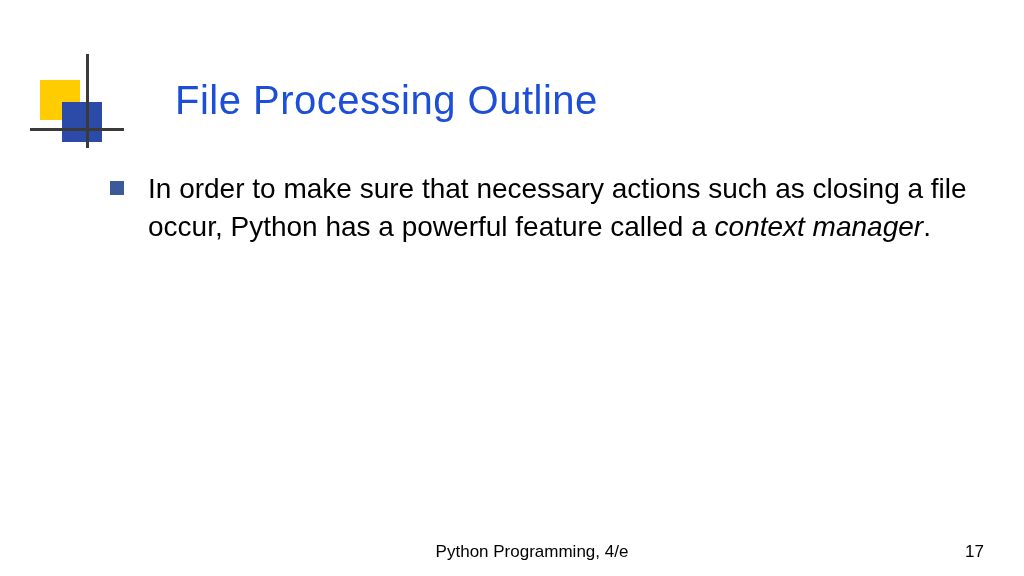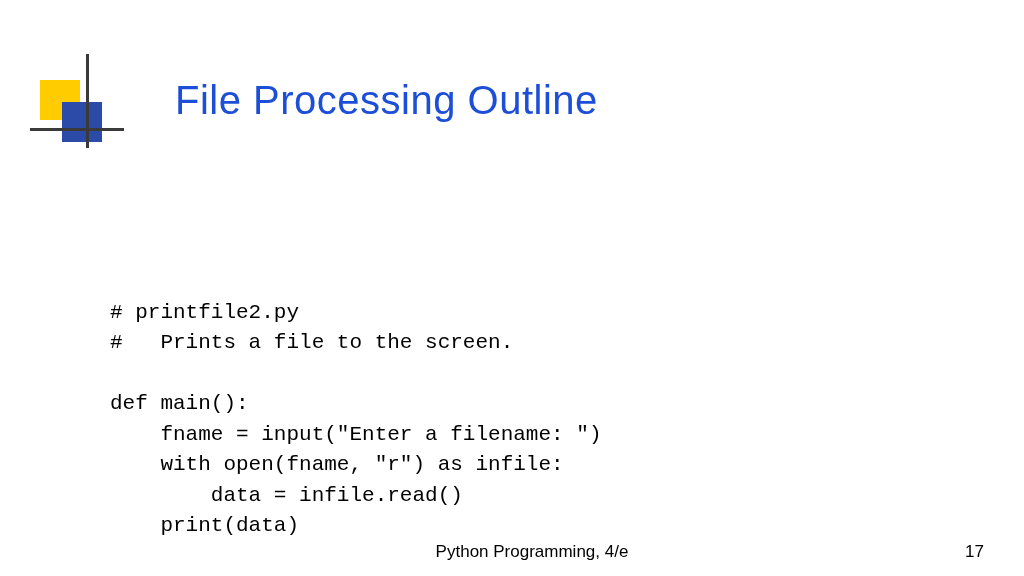--- a/index.html
+++ b/index.html
@@ -32,26 +32,26 @@
 
   <div class="deco">
     <div class="yellow"></div>
     <div class="blue"></div>
     <div class="vline"></div>
     <div class="hline"></div>
   </div>
 
   <div class="title">File Processing Outline</div>
 
+  <div class="body">
+    <div class="bullet-row">
+      <div class="bullet-marker"></div>
+      <div class="bullet-text">
+        <span>In order to make sure that necessary actions such as closing a file occur, Python has a powerful feature called a </span><em>context manager</em><span>.</span>
+      </div>
+    </div>
+  </div>
 
-  <div class="code"># printfile2.py
-#   Prints a file to the screen.
-
-def main():
-    fname = input("Enter a filename: ")
-    with open(fname, "r") as infile:
-        data = infile.read()
-    print(data)</div>
 
   <div class="footer-center">Python Programming, 4/e</div>
   <div class="footer-right">17</div>
 
 </div>
 
 </body></html>

